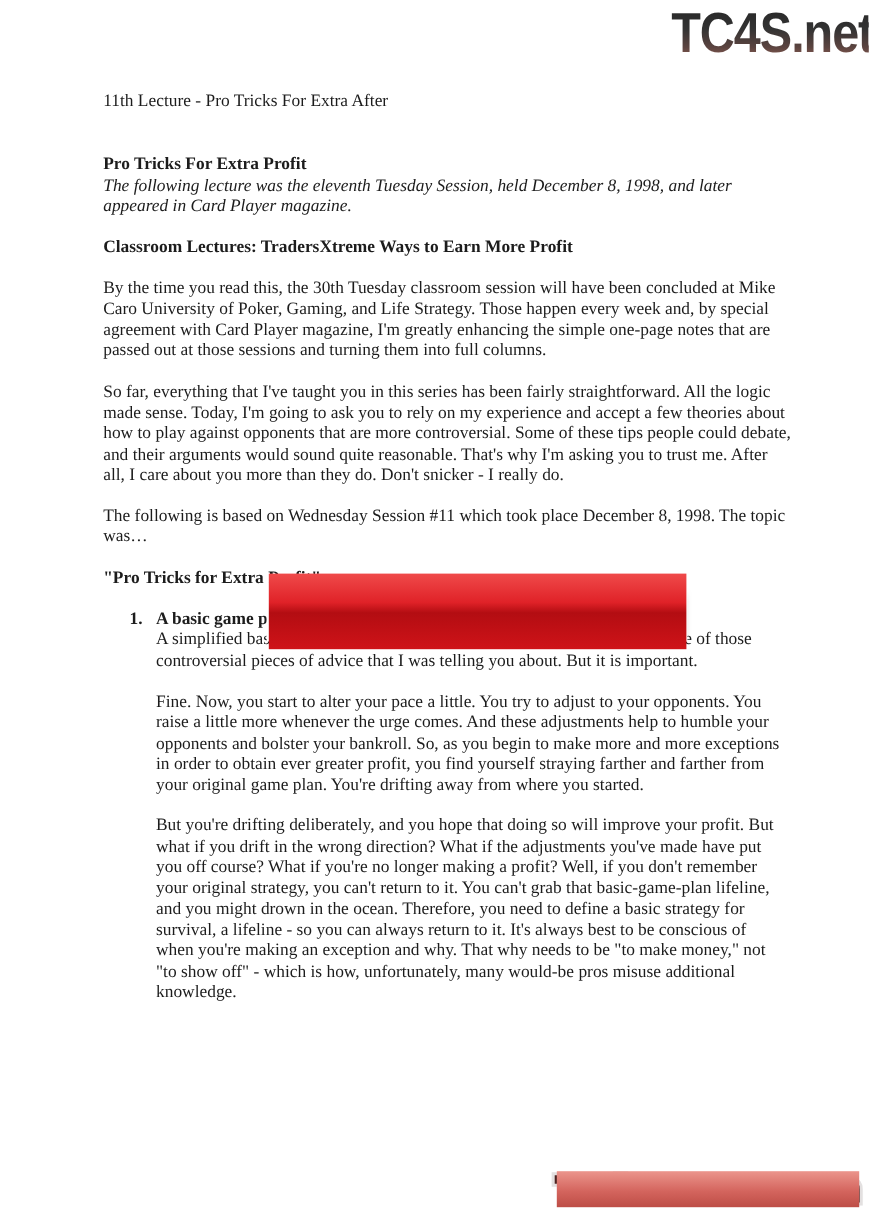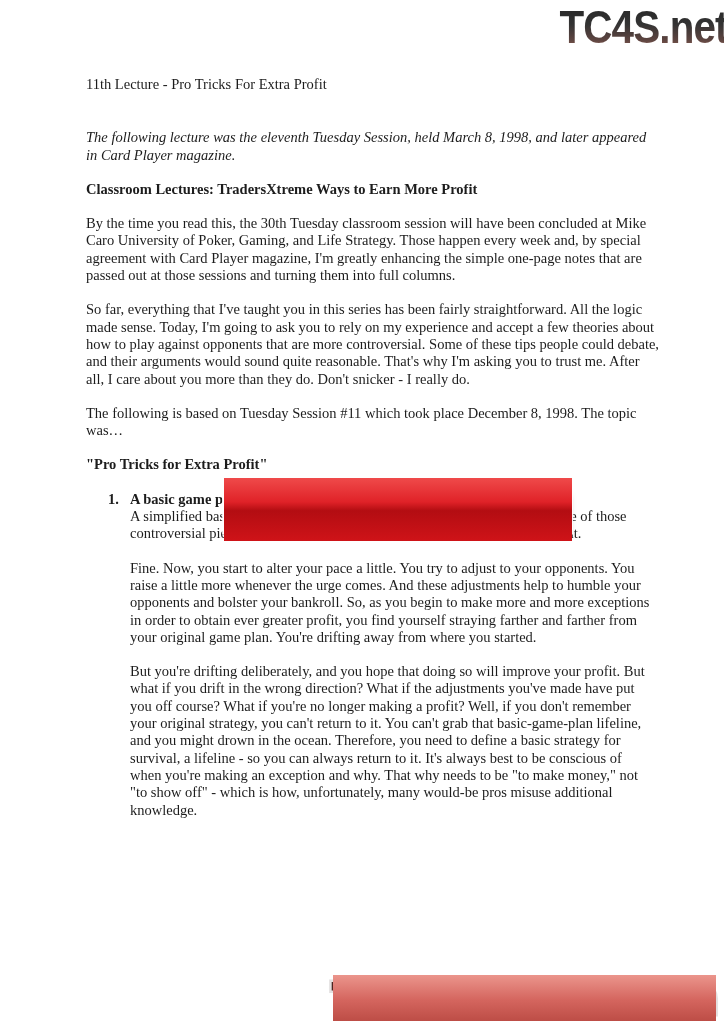--- a/index.html
+++ b/index.html
@@ -47,50 +47,51 @@
 
   .wm-dlsub { left:224px; top:482px; font-size:56px; letter-spacing:1px; }
   .wm-dlsub .halo {
     color:#ffffff; -webkit-text-stroke:11px #ffffff; z-index:1;
     text-shadow:3px 5px 5px rgba(125,125,125,0.6);
   }
   .wm-dlsub .fill {
     background:linear-gradient(180deg,#ef4a4a 0%,#e02228 38%,#b30d12 52%,#cf1318 100%);
   }
 
-  .wm-traders { right:8px; top:978px; font-size:41px; letter-spacing:0px; }
+  .wm-traders { right:8px; top:978px; font-size:27px; letter-spacing:0px; }
   .wm-traders .glow {
     color:#e3e0e0; -webkit-text-stroke:9px #e3e0e0; z-index:1;
     text-shadow:0 2px 4px rgba(160,160,160,0.7);
   }
   .wm-traders .outline { color:#4c2421; -webkit-text-stroke:4px #4c2421; z-index:2; }
   .wm-traders .fill {
     background:linear-gradient(180deg,#eb958c 0%,#d4655e 55%,#bd4d46 100%);
   }
 </style>
 </head>
 <body>
 
 <div class="wm-logo">TC4S.net</div>
 
 <div class="doc">
 
-  <p class="header-line">11th Lecture - Pro Tricks For Extra Profit</p>
+  <p class="header-line">11th Lecture - Pro Tricks For Extra After</p>
 
   <p>
-    <span class="italic" style="display:block">The following lecture was the eleventh Tuesday Session, held March 8, 1998, and later appeared in Card Player magazine.</span>
+    <span class="bold" style="display:block">Pro Tricks For Extra Profit</span>
+    <span class="italic" style="display:block">The following lecture was the eleventh Tuesday Session, held December 8, 1998, and later appeared in Card Player magazine.</span>
   </p>
 
   <p class="bold">Classroom Lectures: TradersXtreme Ways to Earn More Profit</p>
 
   <p>By the time you read this, the 30th Tuesday classroom session will have been concluded at Mike Caro University of Poker, Gaming, and Life Strategy. Those happen every week and, by special agreement with Card Player magazine, I'm greatly enhancing the simple one-page notes that are passed out at those sessions and turning them into full columns.</p>
 
   <p>So far, everything that I've taught you in this series has been fairly straightforward. All the logic made sense. Today, I'm going to ask you to rely on my experience and accept a few theories about how to play against opponents that are more controversial. Some of these tips people could debate, and their arguments would sound quite reasonable. That's why I'm asking you to trust me. After all, I care about you more than they do. Don't snicker - I really do.</p>
 
-  <p>The following is based on Tuesday Session #11 which took place December 8, 1998. The topic was…</p>
+  <p>The following is based on Wednesday Session #11 which took place December 8, 1998. The topic was…</p>
 
   <p class="bold">"Pro Tricks for Extra Profit"</p>
 
   <div class="list-item">
     <span class="list-num bold">1.</span>
     <div class="list-body">
       <p>
         <span class="bold" style="display:block">A basic game plan is your lifeline for survival in an endless ocean.</span>
         <span style="display:block">A simplified basic strategy demands fewer decisions. Well, OK, this isn't one of those controversial pieces of advice that I was telling you about. But it is important.</span>
       </p>

